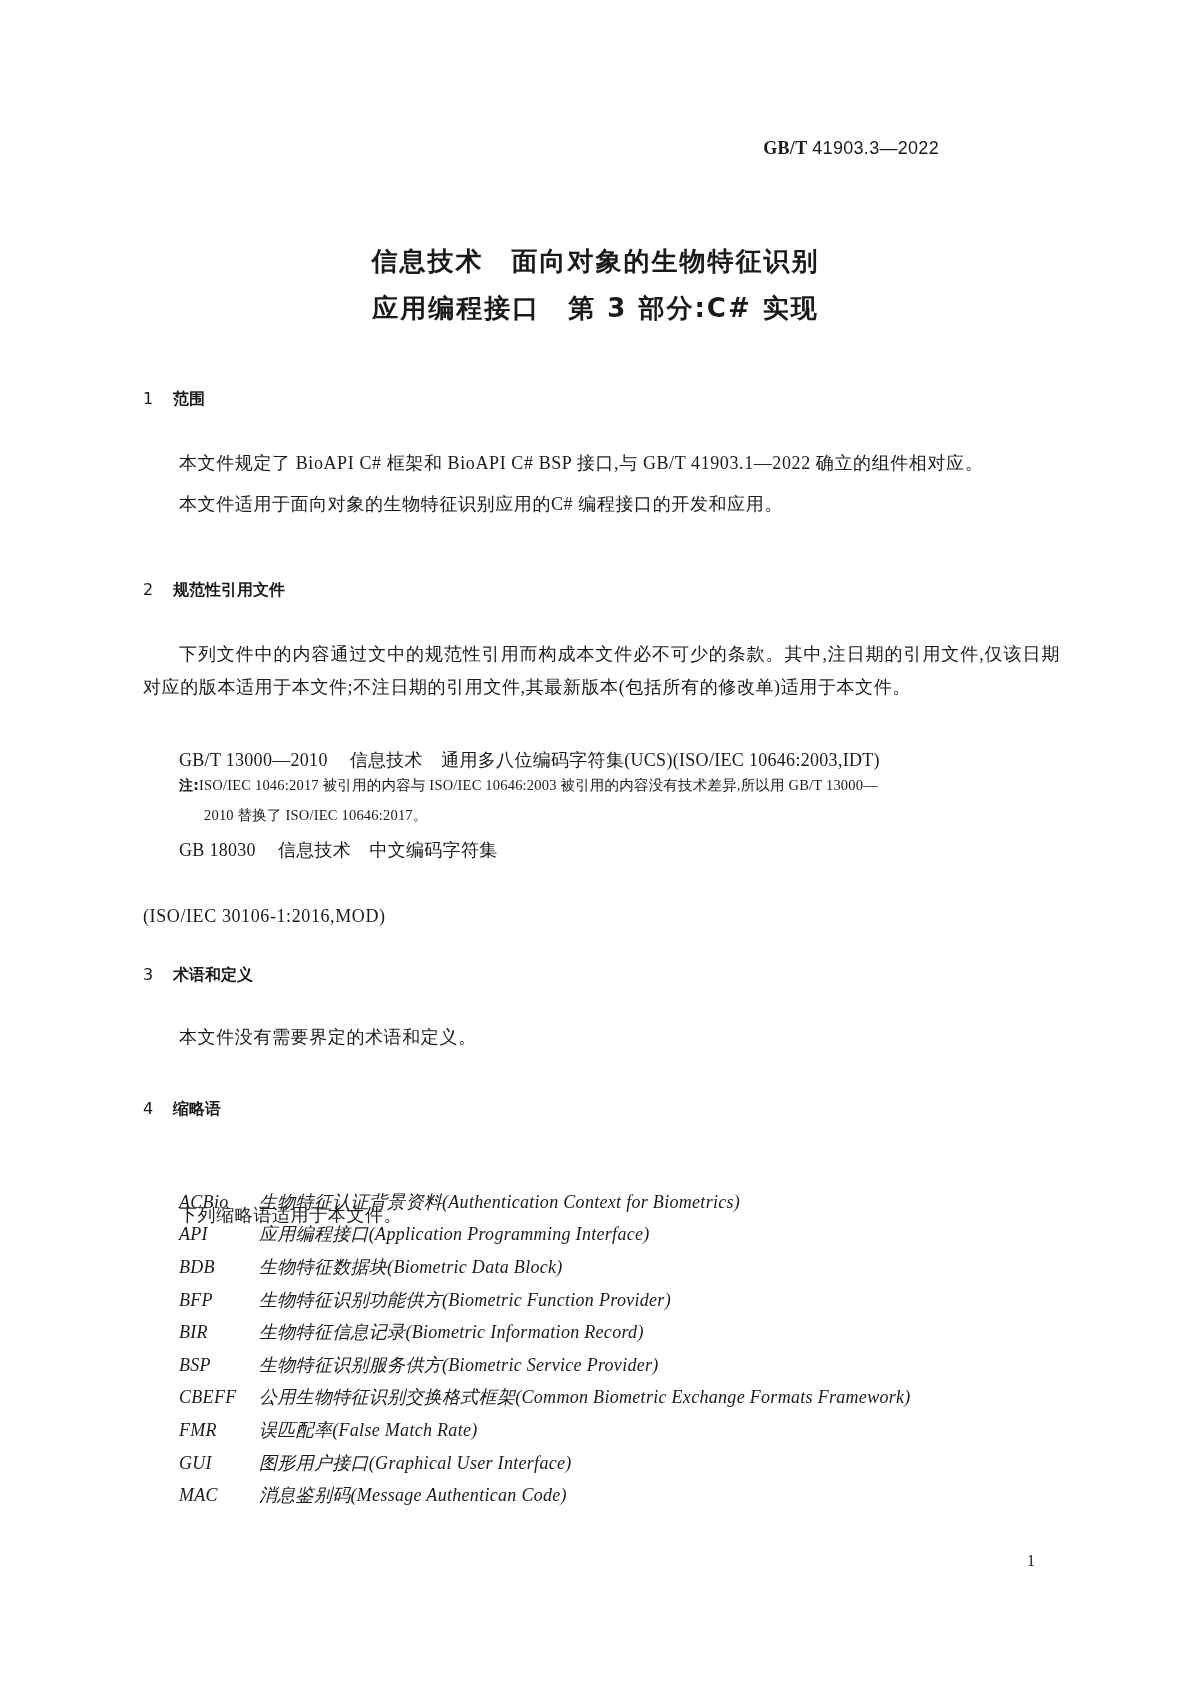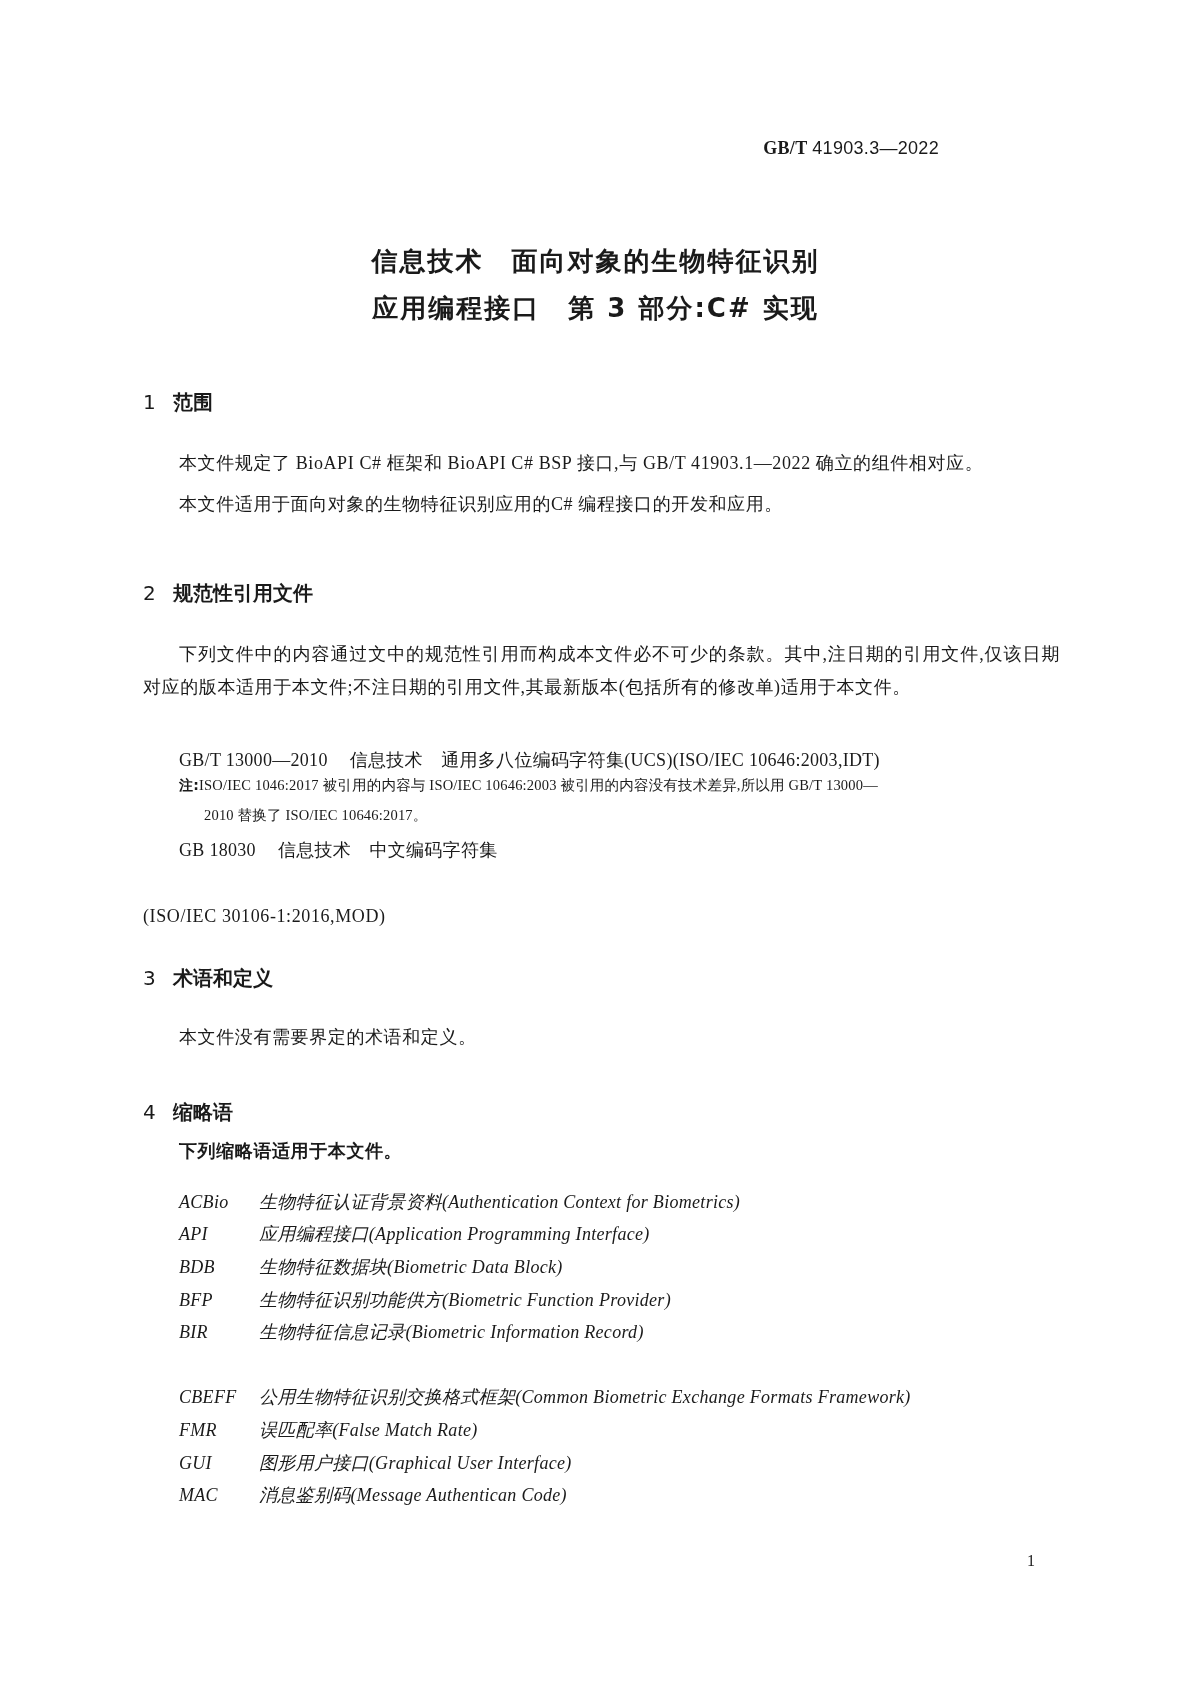--- a/index.html
+++ b/index.html
@@ -6,21 +6,21 @@
   body { width: 1191px; height: 1684px; position: relative; overflow: hidden;
          font-family: "Liberation Serif", "DejaVu Serif", serif; color: #1a1a1a; }
   .page { position: absolute; left: 0; top: 0; width: 1072px; height: 1684px; }
   .std-header { position: absolute; right: 133px; top: 138px; font-size: 18px; letter-spacing: 0.3px; }
   .std-header .code-prefix { font-weight: bold; font-family: "Liberation Serif", serif; }
   .std-header .code-num { font-family: "Liberation Sans", "DejaVu Sans", sans-serif; }
   .title { position: absolute; left: 0; width: 1191px; text-align: center; font-family: "DejaVu Sans", "Liberation Sans", sans-serif;
            font-weight: bold; font-size: 26px; letter-spacing: 2px; }
   .title.l1 { top: 244px; }
   .title.l2 { top: 291px; }
-  .h { position: absolute; left: 143px; font-family: "DejaVu Sans", "Liberation Sans", sans-serif; font-weight: bold; font-size: 20px; }
+  .h { position: absolute; left: 143px; font-family: "DejaVu Sans", "Liberation Sans", sans-serif; font-weight: bold; font-size: 16px; }
   .h .num { display: inline-block; width: 30px; font-weight: normal; }
   .p { position: absolute; left: 143px; width: 917px; font-size: 18px; line-height: 32.6px; letter-spacing: 0.6px; text-align: justify; }
   .p.indent { text-indent: 36px; }
   .ref { position: absolute; left: 179px; font-size: 18px; line-height: 32.6px; letter-spacing: 0.3px; }
   .ref .gap { display: inline-block; width: 22px; }
   .note { position: absolute; left: 179px; width: 880px; font-size: 14.5px; line-height: 30px; letter-spacing: 0.2px; }
   .note .lbl { font-weight: bold; font-family: "DejaVu Sans", sans-serif; font-size: 14px; }
   .note .cont { padding-left: 25px; display: block; }
   .abbr-row { position: absolute; left: 179px; font-size: 18px; line-height: 32.6px; letter-spacing: 0.3px; white-space: nowrap; font-style: italic; }
   .abbr-row .term { display: inline-block; width: 80px; }
@@ -62,26 +62,27 @@
   <div class="p" style="top:900px;">(ISO/IEC 30106-1:2016,MOD)</div>
 
   <div class="h" style="top:965px;">
     <span class="num">3</span><span>术语和定义</span>
   </div>
   <div class="p indent" style="top:1021px;">本文件没有需要界定的术语和定义。</div>
 
   <div class="h" style="top:1099px;">
     <span class="num">4</span><span>缩略语</span>
   </div>
-  <div class="p indent" style="top:1135px;font-weight:bold;">下列缩略语适用于本文件。</div>
+  <div class="p indent" style="top:1199px;">下列缩略语适用于本文件。</div>
 
   <div class="abbr-row" style="top:1186px;"><span class="term">ACBio</span><span>生物特征认证背景资料(Authentication Context for Biometrics)</span></div>
   <div class="abbr-row" style="top:1218px;"><span class="term">API</span><span>应用编程接口(Application Programming Interface)</span></div>
   <div class="abbr-row" style="top:1251px;"><span class="term">BDB</span><span>生物特征数据块(Biometric Data Block)</span></div>
   <div class="abbr-row" style="top:1284px;"><span class="term">BFP</span><span>生物特征识别功能供方(Biometric Function Provider)</span></div>
   <div class="abbr-row" style="top:1316px;"><span class="term">BIR</span><span>生物特征信息记录(Biometric Information Record)</span></div>
+  <div class="abbr-row" style="top:1349px;"><span class="term">BSP</span><span>生物特征识别服务供方(Biometric Service Provider)</span></div>
   <div class="abbr-row" style="top:1381px;"><span class="term">CBEFF</span><span>公用生物特征识别交换格式框架(Common Biometric Exchange Formats Framework)</span></div>
   <div class="abbr-row" style="top:1414px;"><span class="term">FMR</span><span>误匹配率(False Match Rate)</span></div>
   <div class="abbr-row" style="top:1447px;"><span class="term">GUI</span><span>图形用户接口(Graphical User Interface)</span></div>
   <div class="abbr-row" style="top:1479px;"><span class="term">MAC</span><span>消息鉴别码(Message Authentican Code)</span></div>
 
   <div class="pagenum">1</div>
 </div>
 
 </body></html>

